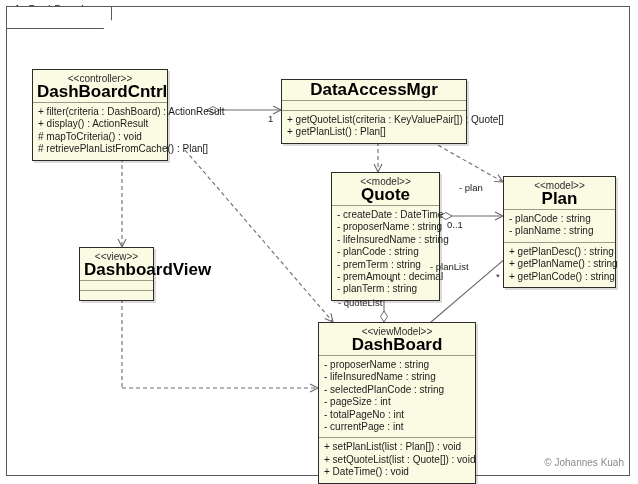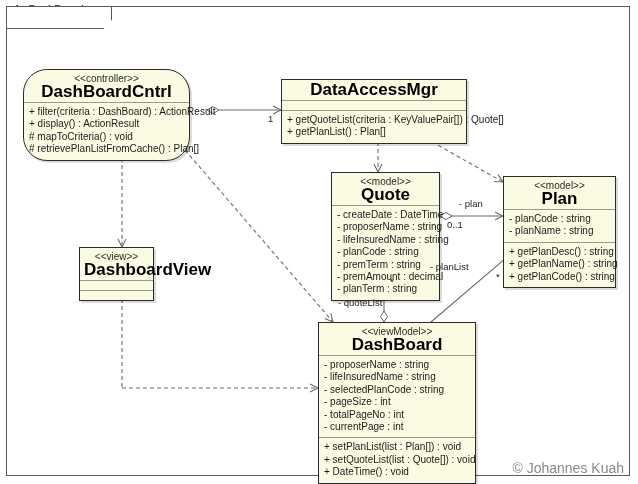--- a/index.html
+++ b/index.html
@@ -120,22 +120,22 @@
     position: absolute;
     font-size: 9.5px;
     color: #1a1a1a;
     white-space: nowrap;
     z-index: 2;
   }
   
   .copyright {
     position: absolute;
     right: 14px;
-    bottom: 8px;
-    font-size: 14px;
+    bottom: 16px;
+    font-size: 10px;
     color: #8a8a8a;
     white-space: nowrap;
     z-index: 4;
   }
 </style>
 </head>
 <body>
 
 <div id="canvas">
 
@@ -199,21 +199,21 @@
       <polygon points="424,328 430.5,326 433,331 426.5,333" fill="#ffffff" stroke="#6b6b6b" stroke-width="1"></polygon>
     </g>
 
      Quote  (vertical) --&gt;
     <g>
       <line x1="384" y1="322" x2="384" y2="272" stroke="#6b6b6b" stroke-width="1.1" marker-end="url(#openArrow)"></line>
       <polygon points="384,322 380.5,316.5 384,311 387.5,316.5" fill="#ffffff" stroke="#6b6b6b" stroke-width="1"></polygon>
     </g>
   </svg>
 
-  <div class="uml-class" style="left:23px; top:69px; width:167px;border-radius:24px;">
+  <div class="uml-class" style="left:32px; top:69px; width:136px;">
     <div class="uml-header">
       <div class="uml-stereotype">&lt;&lt;controller&gt;&gt;</div>
       <div class="uml-name">DashBoardCntrl</div>
     </div>
     <div class="uml-compartment">
       <div class="uml-member">+ filter(criteria : DashBoard) : ActionResult</div>
       <div class="uml-member">+ display() : ActionResult</div>
       <div class="uml-member"># mapToCriteria() : void</div>
       <div class="uml-member"># retrievePlanListFromCache() : Plan[]</div>
     </div>
@@ -286,21 +286,21 @@
     </div>
     <div class="uml-compartment">
       <div class="uml-member">+ setPlanList(list : Plan[]) : void</div>
       <div class="uml-member">+ setQuoteList(list : Quote[]) : void</div>
       <div class="uml-member">+ DateTime() : void</div>
     </div>
   </div>
 
   <div class="mult-label" style="left:268px; top:113px;">1</div>
 
-  <div class="edge-label" style="left:459px; top:198px;">- plan</div>
+  <div class="edge-label" style="left:459px; top:182px;">- plan</div>
   <div class="mult-label" style="left:447px; top:219px;">0..1</div>
 
   <div class="edge-label" style="left:430px; top:261px;">- planList</div>
   <div class="mult-label" style="left:496px; top:271px;">*</div>
 
   <div class="edge-label" style="left:338px; top:285px;margin-top:12px;">- quoteList</div>
   <div class="mult-label" style="left:390px; top:276px;">*</div>
 
   <div class="copyright">© Johannes Kuah</div>
 

